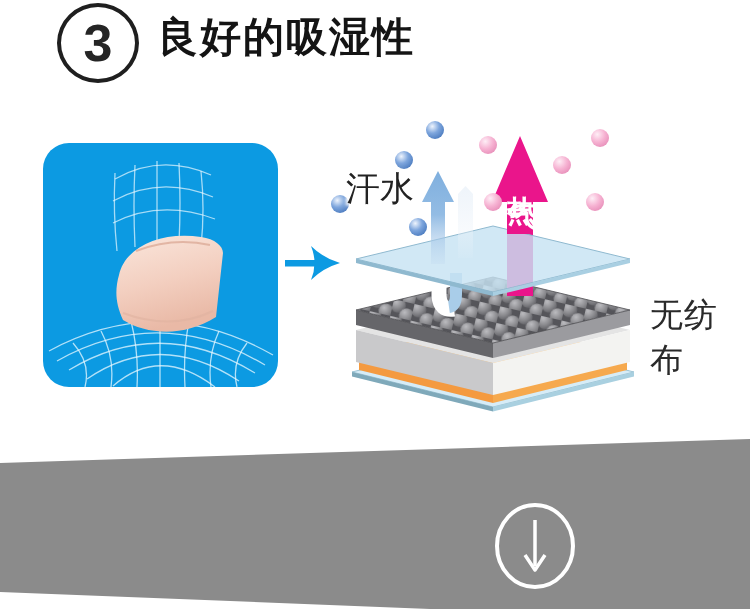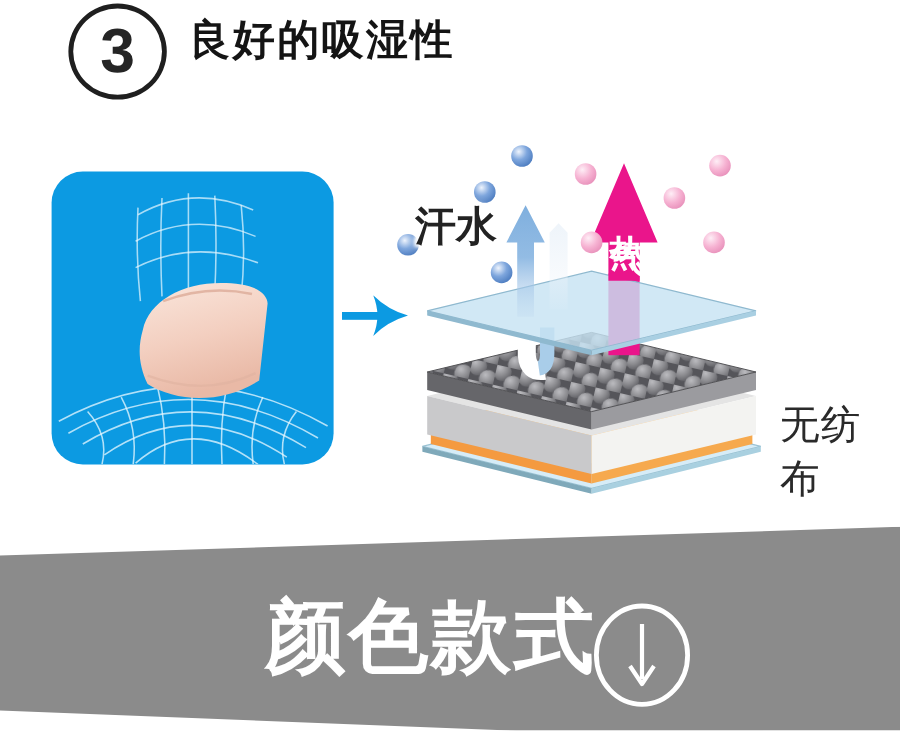--- a/index.html
+++ b/index.html
@@ -9,40 +9,40 @@
   }
   
   .step-circle{
     position:absolute;left:57px;top:3px;width:74px;height:72px;
     border:4px solid #1f1f1f;border-radius:50%;
     display:flex;align-items:center;justify-content:center;
   }
   .step-number{font-size:52px;font-weight:800;color:#252525;line-height:1;}
   .section-title{
     position:absolute;left:157px;top:10px;
-    font-size:35px;font-weight:900;color:#141414;letter-spacing:2px;
+    font-size:41px;font-weight:900;color:#141414;letter-spacing:2px;
   }
   
   .product-panel{
     position:absolute;left:43px;top:143px;width:235px;height:244px;
     background:#0c9ae2;border-radius:26px;overflow:hidden;
   }
   
   .sweat-label{
-    position:absolute;left:346px;top:166px;font-size:34px;font-weight:700;color:#222;
+    position:absolute;left:346px;top:166px;font-size:34px;font-weight:400;color:#222;
     text-shadow:0 0 4px #fff,0 0 8px #fff,2px 2px 3px #fff,-2px 2px 3px #fff,
                 2px -2px 3px #fff,-2px -2px 3px #fff,0 0 12px #fff;
   }
   .heat-label{
     position:absolute;left:503px;top:172px;width:36px;height:78px;
     writing-mode:vertical-rl;text-orientation:upright;
     font-size:30px;font-weight:800;color:#ffffff;letter-spacing:4px;line-height:34px;
   }
   .layer-label{position:absolute;left:650px;font-size:33px;font-weight:500;color:#2a2a2a;letter-spacing:1px;}
-  .layer-label.nonwoven{top:293px;margin-top:39px;}
+  .layer-label.nonwoven{top:293px;}
   .layer-label.skin{top:334px;}
   
   .banner{
     position:absolute;left:0;top:430px;width:750px;height:179px;background:#8b8b8b;
     clip-path:polygon(0 33px,750px 9px,750px 179px,430px 179px,0 162px);
   }
   .banner-label{
     position:absolute;left:221px;top:497px;
     font-size:67px;font-weight:900;color:#ffffff;letter-spacing:2px;line-height:1;
   }
@@ -199,20 +199,19 @@
       <circle cx="163" cy="92" r="9" fill="url(#spherePink)"></circle>
       <circle cx="265" cy="92" r="9" fill="url(#spherePink)"></circle>
     </g>
   </svg>
 
   <div class="sweat-label">汗水</div>
   <div class="heat-label">热气</div>
   <div class="layer-label nonwoven">无纺布</div>
 
   <div class="banner"></div>
-  <div class="banner-label">颜色款式</div>
   <svg class="banner-icon" viewBox="0 0 82 88">
     <ellipse cx="41" cy="44" rx="38" ry="41" fill="none" stroke="#ffffff" stroke-width="4"></ellipse>
     <line x1="41" y1="18" x2="41" y2="64" stroke="#ffffff" stroke-width="3.5"></line>
     <path d="M31,53 L41,68 L51,53" fill="none" stroke="#ffffff" stroke-width="3.5" stroke-linejoin="round"></path>
   </svg>
 
 </div>
 
 </body></html>

